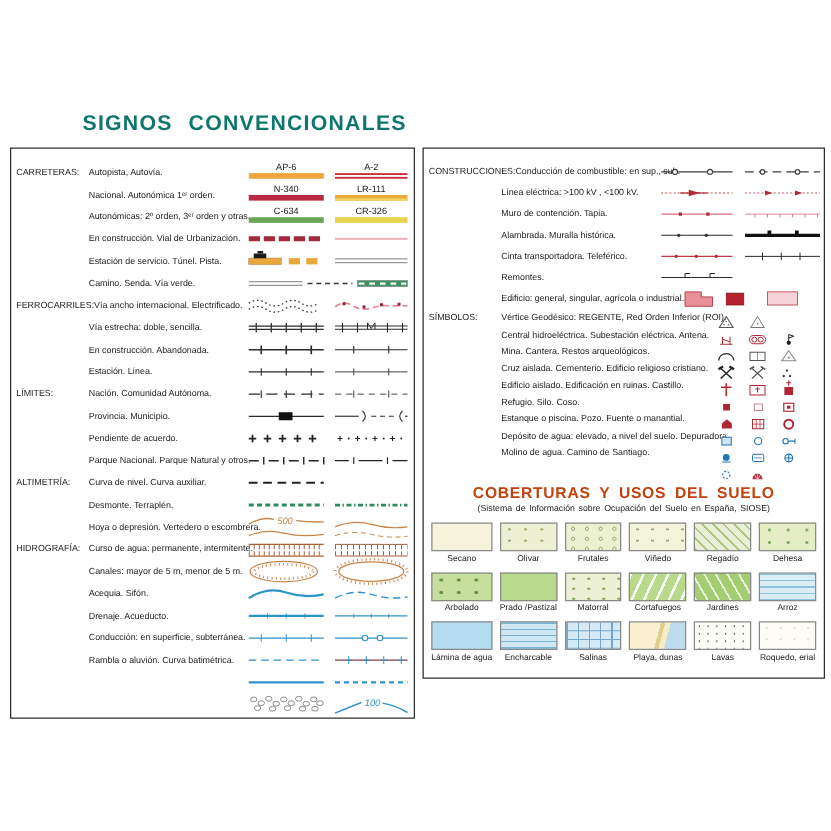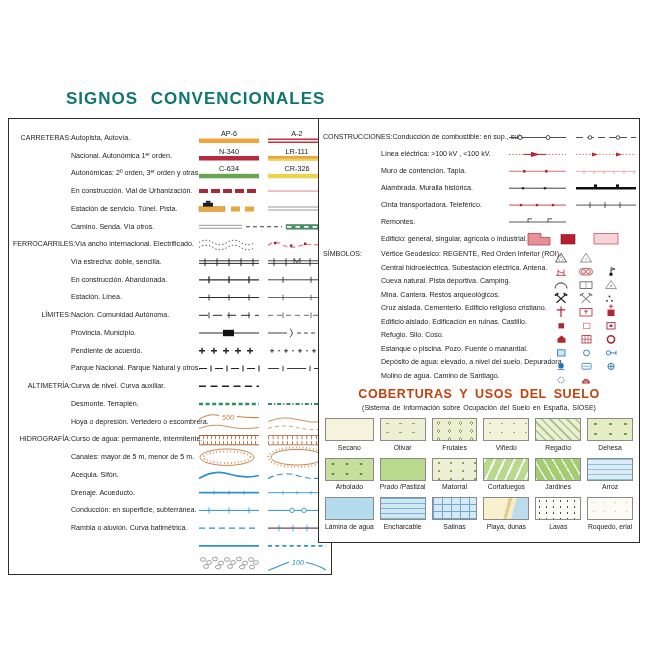--- a/index.html
+++ b/index.html
@@ -1,22 +1,22 @@
 <!DOCTYPE html>
 <html><head>
 <meta charset="utf-8">
 <style>
   html,body{margin:0;padding:0;background:#fff;}
   .stage{position:relative;width:665px;height:665px;background:#fff;overflow:hidden;
          font-family:"Liberation Sans","DejaVu Sans",sans-serif;color:#1d1d1d;}
   .title{position:absolute;left:66px;top:89px;font-size:17px;font-weight:bold;
          letter-spacing:1px;word-spacing:7px;color:#0f766e;}
   .panel{position:absolute;border:1.6px solid #2e2e2e;background:#fff;box-sizing:border-box;}
-  .panel-left{left:8px;top:118px;width:324px;height:457px;text-align:right;}
-  .panel-right{left:318px;top:118px;width:322px;height:425px;}
+  .panel-left{left:8px;top:118px;width:324px;height:457px;}
+  .panel-right{left:338px;top:118px;width:322px;height:425px;}
   .rows{position:absolute;left:0;top:10px;right:0;}
   .lrow{height:17.74px;display:flex;align-items:center;}
   .rrow{height:16.9px;display:flex;align-items:center;}
   .srow{height:13.55px;display:flex;align-items:center;}
   .sec{flex:0 0 58px;padding-left:4px;font-size:7.1px;color:#222;white-space:nowrap;}
   .txt{font-size:7.1px;color:#222;white-space:nowrap;}
   .symsvg{position:absolute;overflow:visible;}
   .lsym{left:185px;top:10px;}
   .rsym{left:185px;top:10px;}
   .coverage{position:absolute;left:4px;right:4px;top:268px;}
@@ -69,21 +69,21 @@
       <div class="lrow">
           <span class="sec"></span>
           <span class="txt">En construcción. Vial de Urbanización.</span>
         </div>
       <div class="lrow">
           <span class="sec"></span>
           <span class="txt">Estación de servicio. Túnel. Pista.</span>
         </div>
       <div class="lrow">
           <span class="sec"></span>
-          <span class="txt">Camino. Senda. Vía otros.</span>
+          <span class="txt">Camino. Senda. Vía verde.</span>
         </div>
       <div class="lrow">
           <span class="sec">FERROCARRILES:</span>
           <span class="txt">Vía ancho internacional. Electrificado.</span>
         </div>
       <div class="lrow">
           <span class="sec"></span>
           <span class="txt">Vía estrecha: doble, sencilla.</span>
         </div>
       <div class="lrow">
@@ -363,24 +363,20 @@
       <div class="srow">
           <span class="sec">SÍMBOLOS:</span>
           <span class="txt">Vértice Geodésico: REGENTE, Red Orden Inferior (ROI).</span>
         </div>
       <div class="srow">
           <span class="sec"></span>
           <span class="txt">Central hidroeléctrica. Subestación eléctrica. Antena.</span>
         </div>
       <div class="srow">
           <span class="sec"></span>
-          <span class="txt">Cueva natural. Pista deportiva. Camping.</span>
-        </div>
-      <div class="srow">
-          <span class="sec"></span>
           <span class="txt">Mina. Cantera. Restos arqueológicos.</span>
         </div>
       <div class="srow">
           <span class="sec"></span>
           <span class="txt">Cruz aislada. Cementerio. Edificio religioso cristiano.</span>
         </div>
       <div class="srow">
           <span class="sec"></span>
           <span class="txt">Edificio aislado. Edificación en ruinas. Castillo.</span>
         </div>

